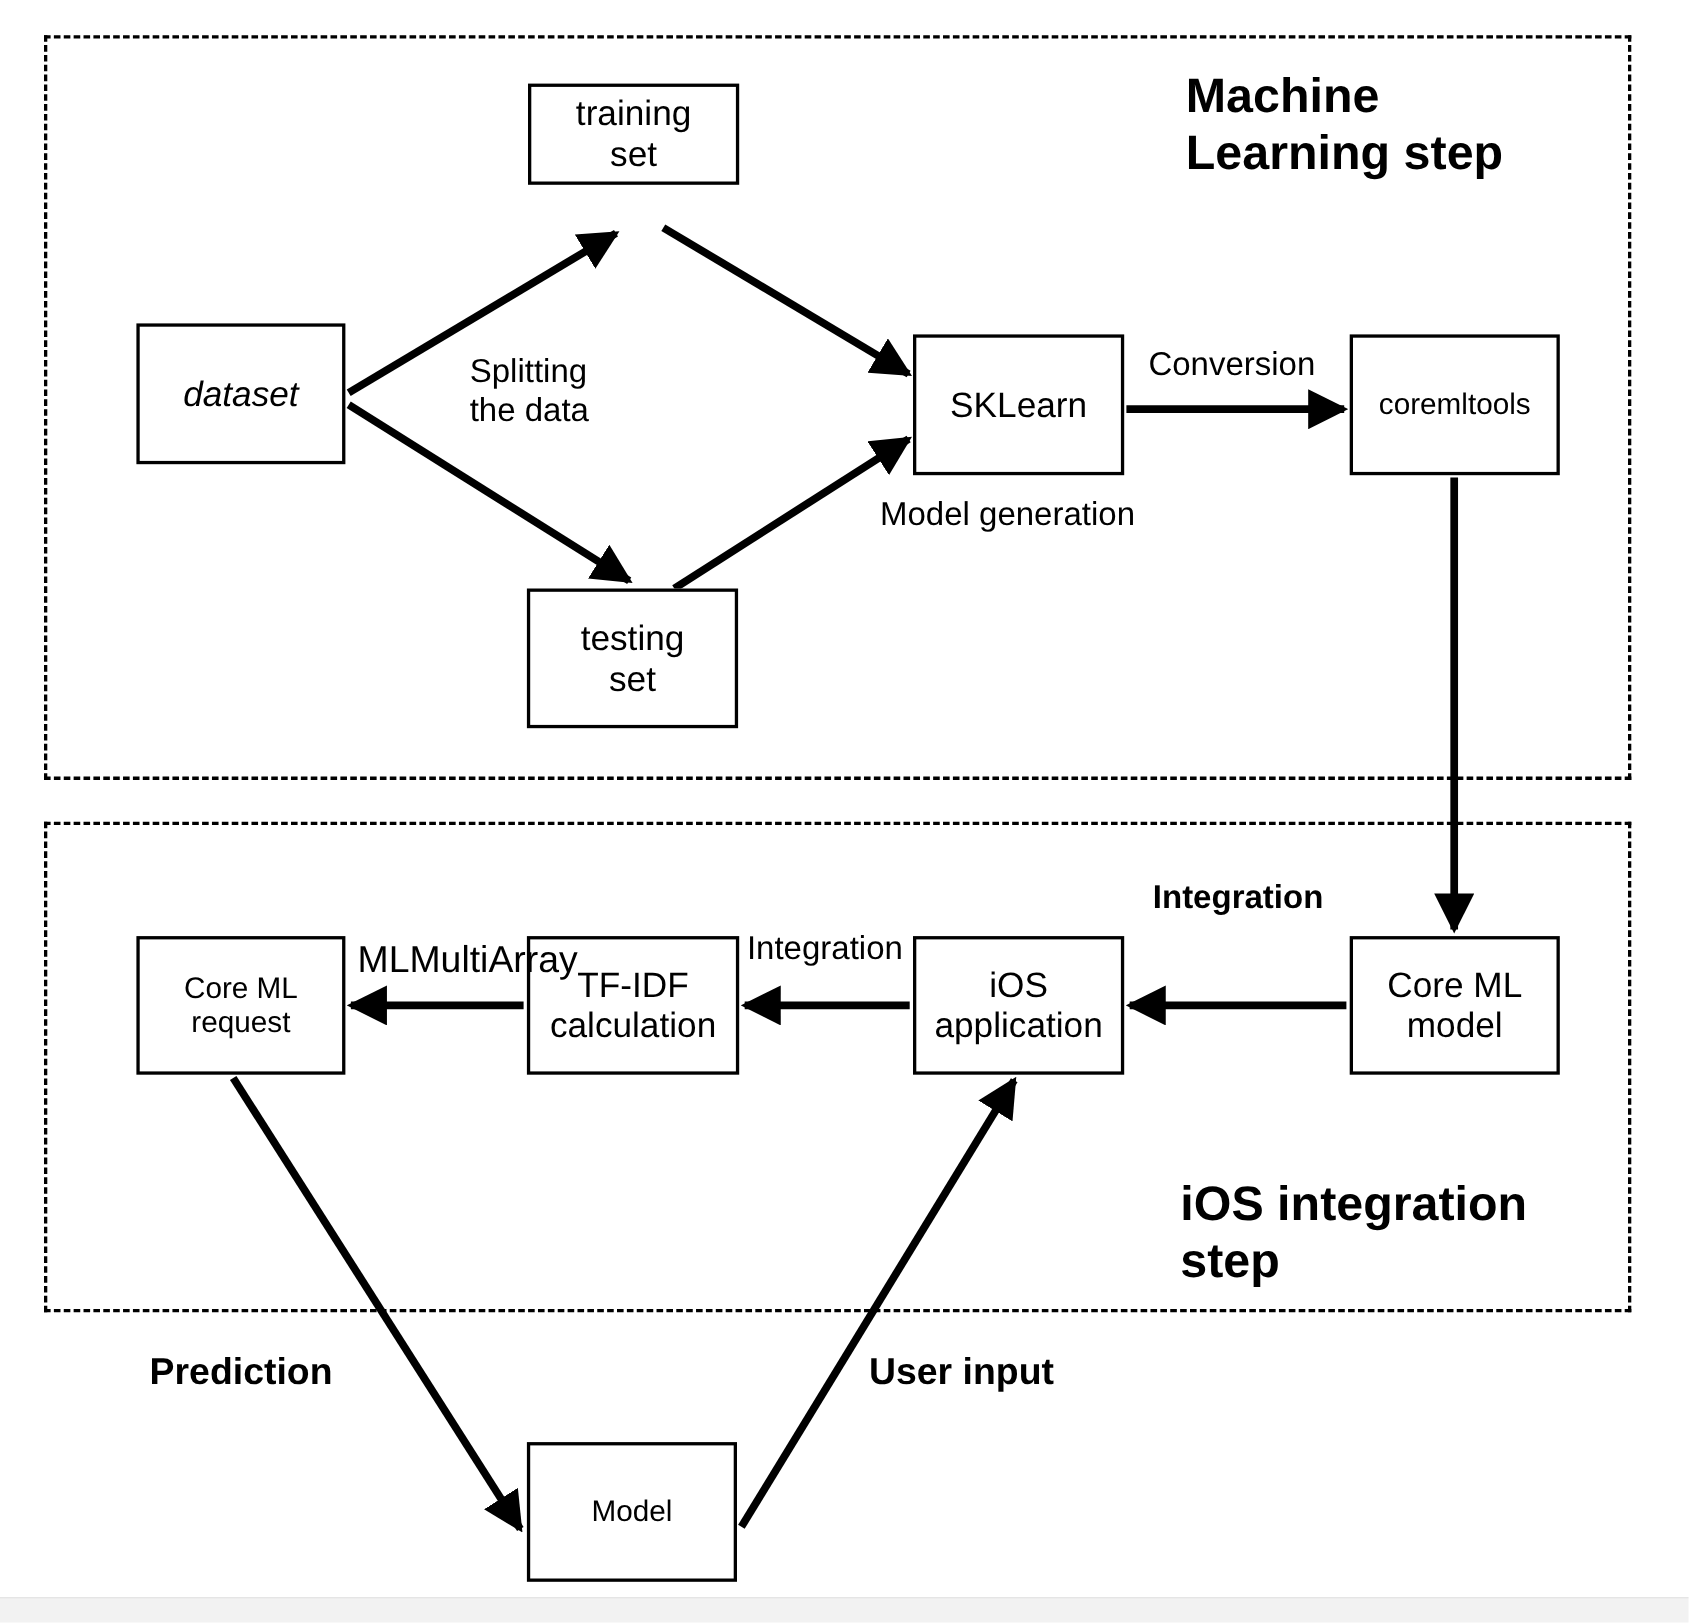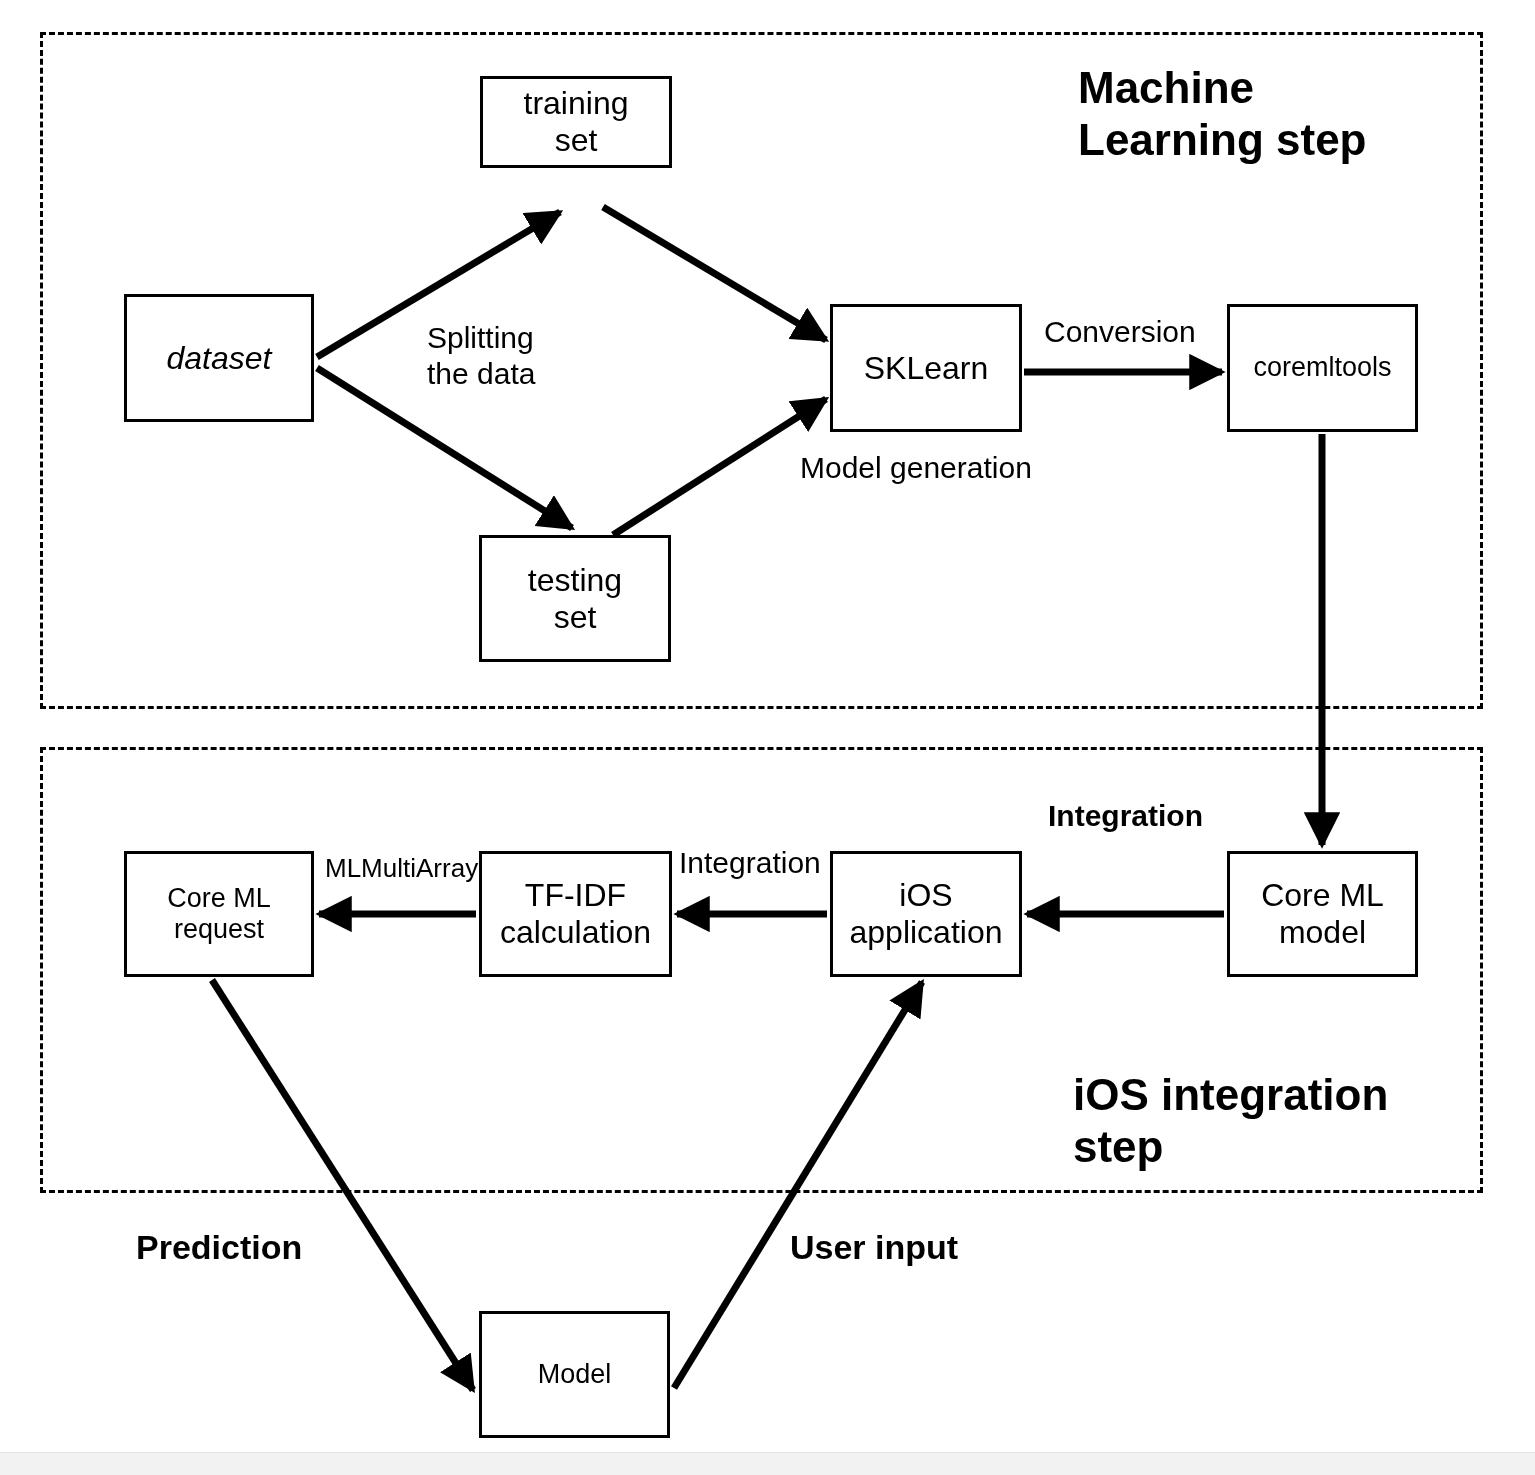--- a/index.html
+++ b/index.html
@@ -42,21 +42,21 @@
     position:absolute;
     font-family:"Liberation Sans", sans-serif;
     font-size:30px;
     font-weight:400;
     color:#000;
     white-space:pre-line;
     text-align:left;
     line-height:1.2;
     background:transparent;
   }
-  .edge-label.tiny { font-size:26px; }
+  .edge-label.tiny { font-size:34px; }
 
   .region-title {
     position:absolute;
     font-family:"Liberation Sans", sans-serif;
     font-weight:700;
     font-size:44px;
     line-height:1.18;
     color:#000;
     white-space:pre-line;
   }

